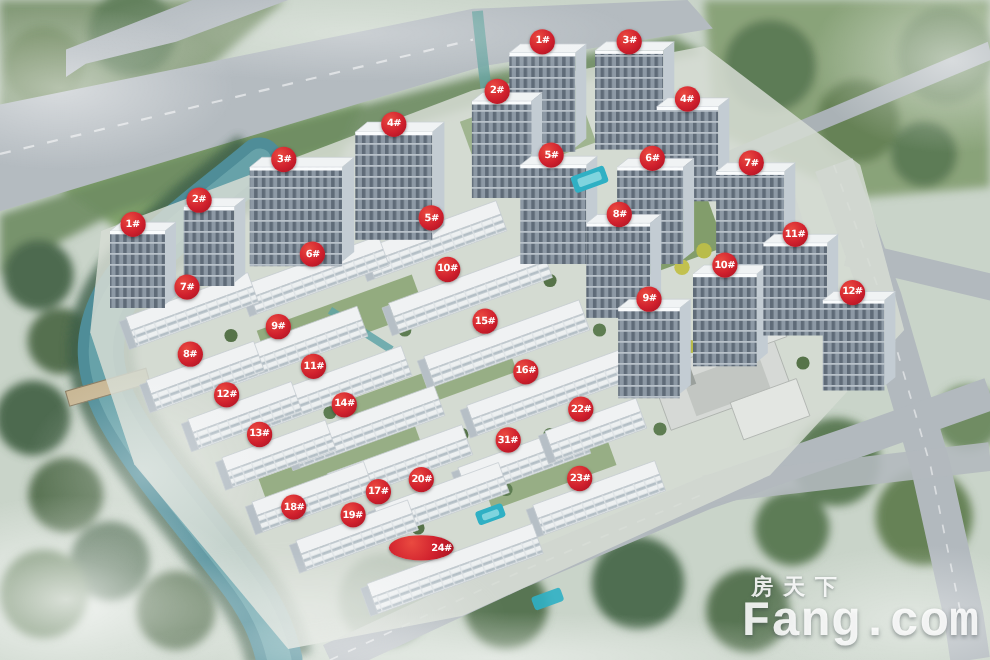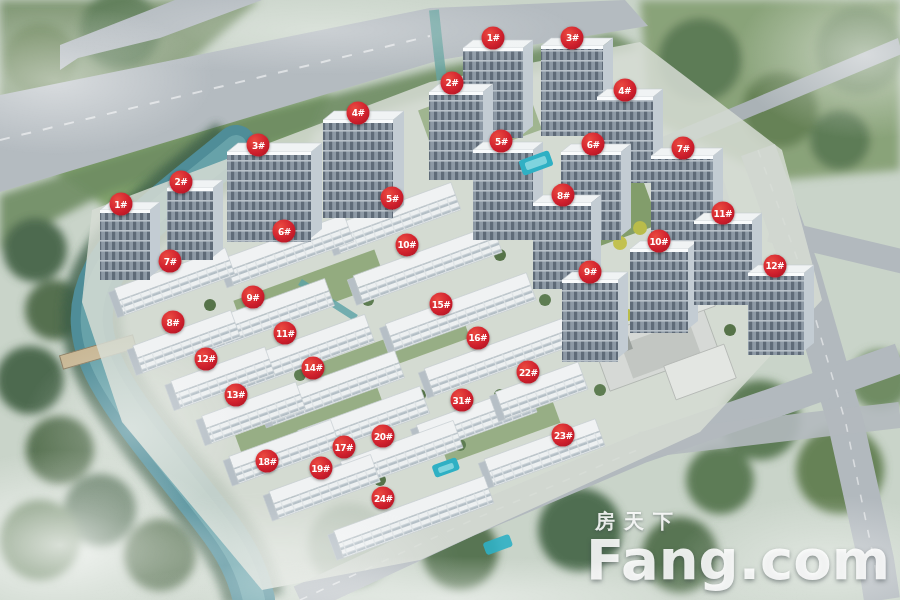--- a/index.html
+++ b/index.html
@@ -20,22 +20,23 @@
   }
   .wm{
     position:absolute;right:10px;bottom:8px;z-index:6;
     color:rgba(255,255,255,.88);user-select:none;
   }
   .wm-cn{
     font-size:20px;font-weight:bold;letter-spacing:9px;text-indent:9px;
     margin-bottom:-7px;text-shadow:0 1px 3px rgba(55,65,70,.55);
   }
   .wm-en{
-    font-size:56px;font-weight:bold;line-height:1.15;letter-spacing:0px;
+    font-size:45px;font-weight:bold;line-height:1.15;letter-spacing:0px;
     text-shadow:0 2px 4px rgba(55,65,70,.5);
+    font-family:Liberation Mono, monospace;
   }
 </style>
 </head>
 <body>
 
 <div class="scene">
 
   <svg width="900" height="600" viewBox="0 0 900 600">
     <defs>
       <pattern id="towerWin" width="7" height="10" patternUnits="userSpaceOnUse">
@@ -417,35 +418,35 @@
       <div class="marker" style="left: 43.6%; top: 33%;">5#</div>
       <div class="marker" style="left: 13.4%; top: 34%;">1#</div>
       <div class="marker" style="left: 80.3%; top: 35.5%;">11#</div>
       <div class="marker" style="left: 31.6%; top: 38.5%;">6#</div>
       <div class="marker" style="left: 45.2%; top: 40.8%;">10#</div>
       <div class="marker" style="left: 73.2%; top: 40.2%;">10#</div>
       <div class="marker" style="left: 18.9%; top: 43.5%;">7#</div>
       <div class="marker" style="left: 65.6%; top: 45.3%;">9#</div>
       <div class="marker" style="left: 86.1%; top: 44.3%;">12#</div>
       <div class="marker" style="left: 28.1%; top: 49.5%;">9#</div>
-      <div class="marker" style="left: 49%; top: 48.7%; margin-top: 12px;">15#</div>
+      <div class="marker" style="left: 49%; top: 48.7%;">15#</div>
       <div class="marker" style="left: 19.2%; top: 53.7%;">8#</div>
       <div class="marker" style="left: 31.7%; top: 55.5%;">11#</div>
       <div class="marker" style="left: 53.1%; top: 56.3%;">16#</div>
       <div class="marker" style="left: 22.9%; top: 59.8%;">12#</div>
       <div class="marker" style="left: 34.8%; top: 61.3%;">14#</div>
       <div class="marker" style="left: 58.7%; top: 62%;">22#</div>
       <div class="marker" style="left: 26.2%; top: 65.8%;">13#</div>
       <div class="marker" style="left: 38.2%; top: 67.2%; margin-top: 44px;">17#</div>
       <div class="marker" style="left: 51.3%; top: 66.7%;">31#</div>
       <div class="marker" style="left: 29.7%; top: 72.2%; margin-top: 28px;">18#</div>
       <div class="marker" style="left: 42.6%; top: 72.7%;">20#</div>
-      <div class="marker" style="left: 58.6%; top: 72.5%; margin-left: 36px;">23#</div>
+      <div class="marker" style="left: 58.6%; top: 72.5%;">23#</div>
       <div class="marker" style="left: 34.4%; top: 78%; margin-left: 11px;">19#</div>
-      <div class="marker" style="left: 42.6%; top: 83%;">24#</div>
+      <div class="marker" style="left: 42.6%; top: 83%; padding-left: 36px;">24#</div>
     </div>
 
   <div class="wm">
     <div class="wm-cn">房天下</div>
     <div class="wm-en">Fang.com</div>
   </div>
 
 </div>
 
 </body></html>

